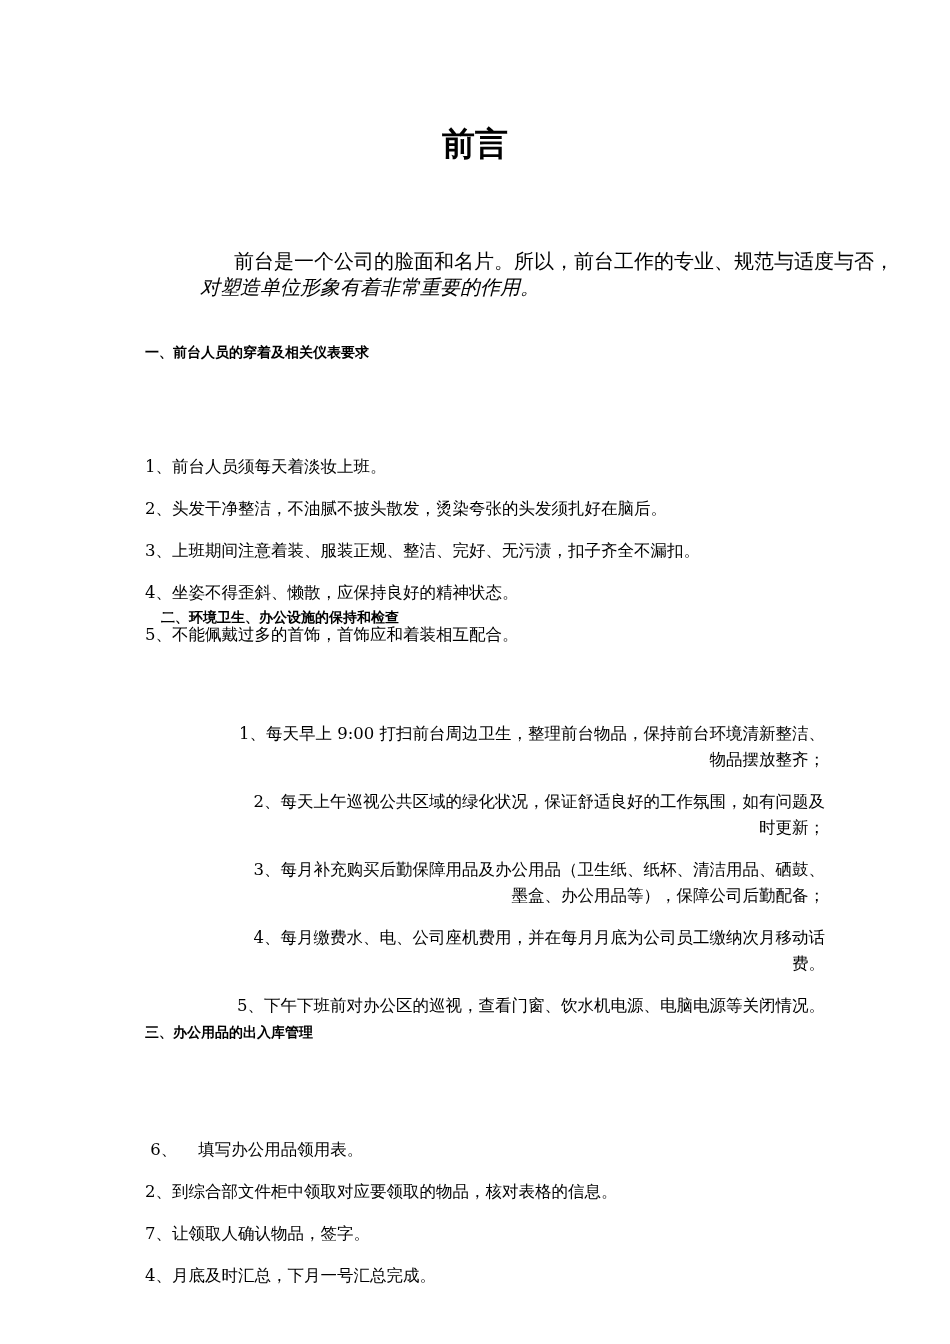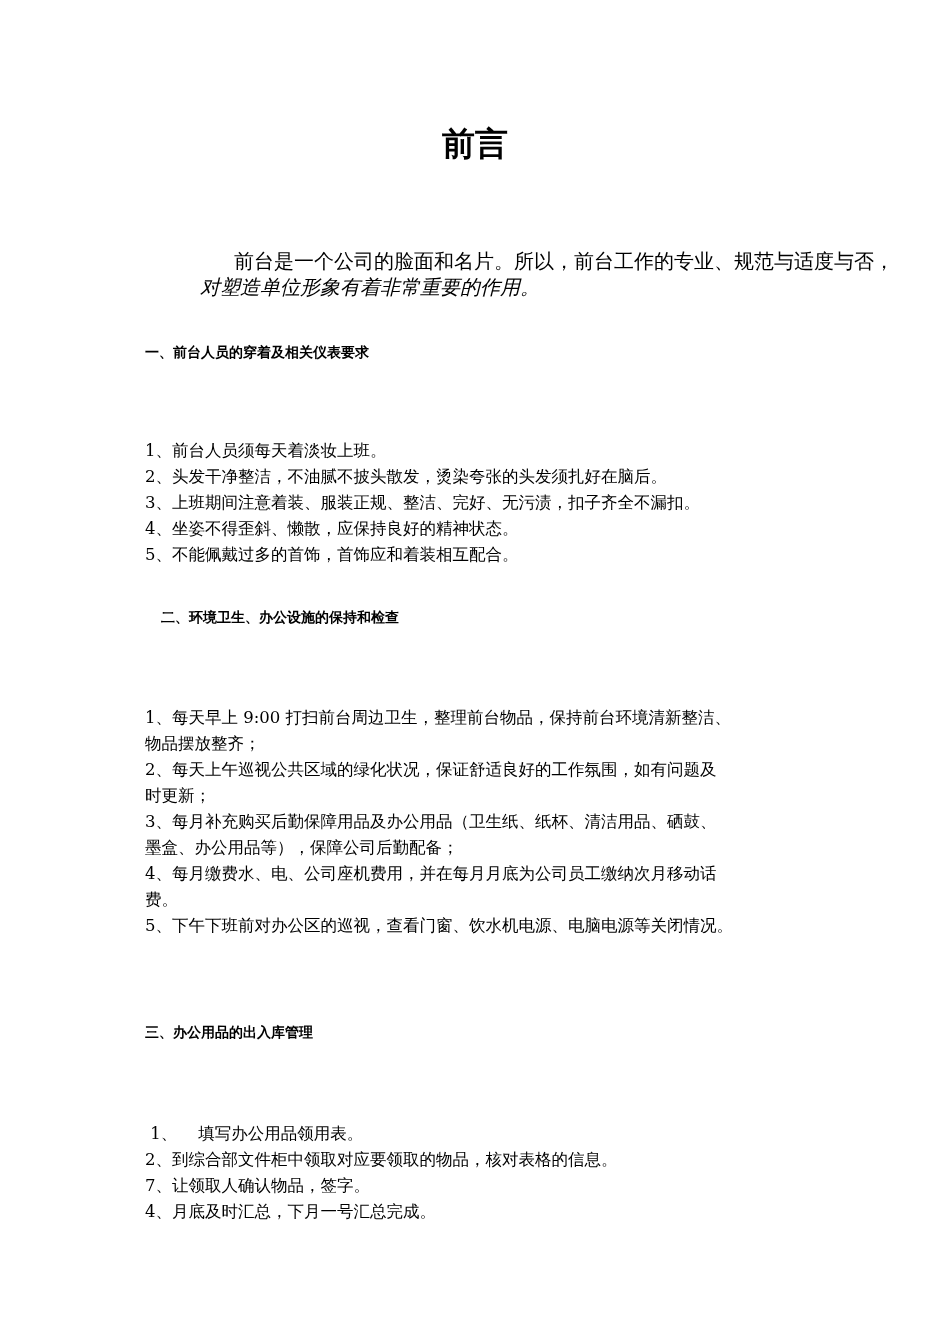--- a/index.html
+++ b/index.html
@@ -56,20 +56,21 @@
       left: 145px;
       width: 680px;
       margin: 0;
       padding: 0;
       list-style: none;
       font-size: 16.5px;
       line-height: 26px;
     }
     .list li {
       white-space: nowrap;
+      margin-top: 16px;
     }
     .list li .cont {
       display: block;
     }
   </style>
 </head>
 <body>
 
 <div class="page">
 
@@ -83,21 +84,21 @@
   <div class="heading" style="top:337px;">一、前台人员的穿着及相关仪表要求</div>
   <ul class="list" style="top:438px;">
     <li>1、前台人员须每天着淡妆上班。</li>
     <li>2、头发干净整洁，不油腻不披头散发，烫染夸张的头发须扎好在脑后。</li>
     <li>3、上班期间注意着装、服装正规、整洁、完好、无污渍，扣子齐全不漏扣。</li>
     <li>4、坐姿不得歪斜、懒散，应保持良好的精神状态。</li>
     <li>5、不能佩戴过多的首饰，首饰应和着装相互配合。</li>
   </ul>
 
   <div class="heading" style="top:602px;margin-left:16px;">二、环境卫生、办公设施的保持和检查</div>
-  <ul class="list" style="top:705px;">
+  <ul class="list" style="top:705px;text-align:right;">
     <li>
       <span class="cont">1、每天早上 9:00 打扫前台周边卫生，整理前台物品，保持前台环境清新整洁、</span>
       <span class="cont">物品摆放整齐；</span>
     </li>
     <li>
       <span class="cont">2、每天上午巡视公共区域的绿化状况，保证舒适良好的工作氛围，如有问题及</span>
       <span class="cont">时更新；</span>
     </li>
     <li>
       <span class="cont">3、每月补充购买后勤保障用品及办公用品（卫生纸、纸杯、清洁用品、硒鼓、</span>
@@ -105,19 +106,19 @@
     </li>
     <li>
       <span class="cont">4、每月缴费水、电、公司座机费用，并在每月月底为公司员工缴纳次月移动话</span>
       <span class="cont">费。</span>
     </li>
     <li>5、下午下班前对办公区的巡视，查看门窗、饮水机电源、电脑电源等关闭情况。</li>
   </ul>
 
   <div class="heading" style="top:1017px;">三、办公用品的出入库管理</div>
   <ul class="list" style="top:1121px;">
-    <li style="white-space:pre;"> 1、    填写办公用品领用表。</li>
+    <li style="white-space:pre;"> 6、    填写办公用品领用表。</li>
     <li>2、到综合部文件柜中领取对应要领取的物品，核对表格的信息。</li>
     <li>7、让领取人确认物品，签字。</li>
     <li>4、月底及时汇总，下月一号汇总完成。</li>
   </ul>
 
 </div>
 
 </body></html>

